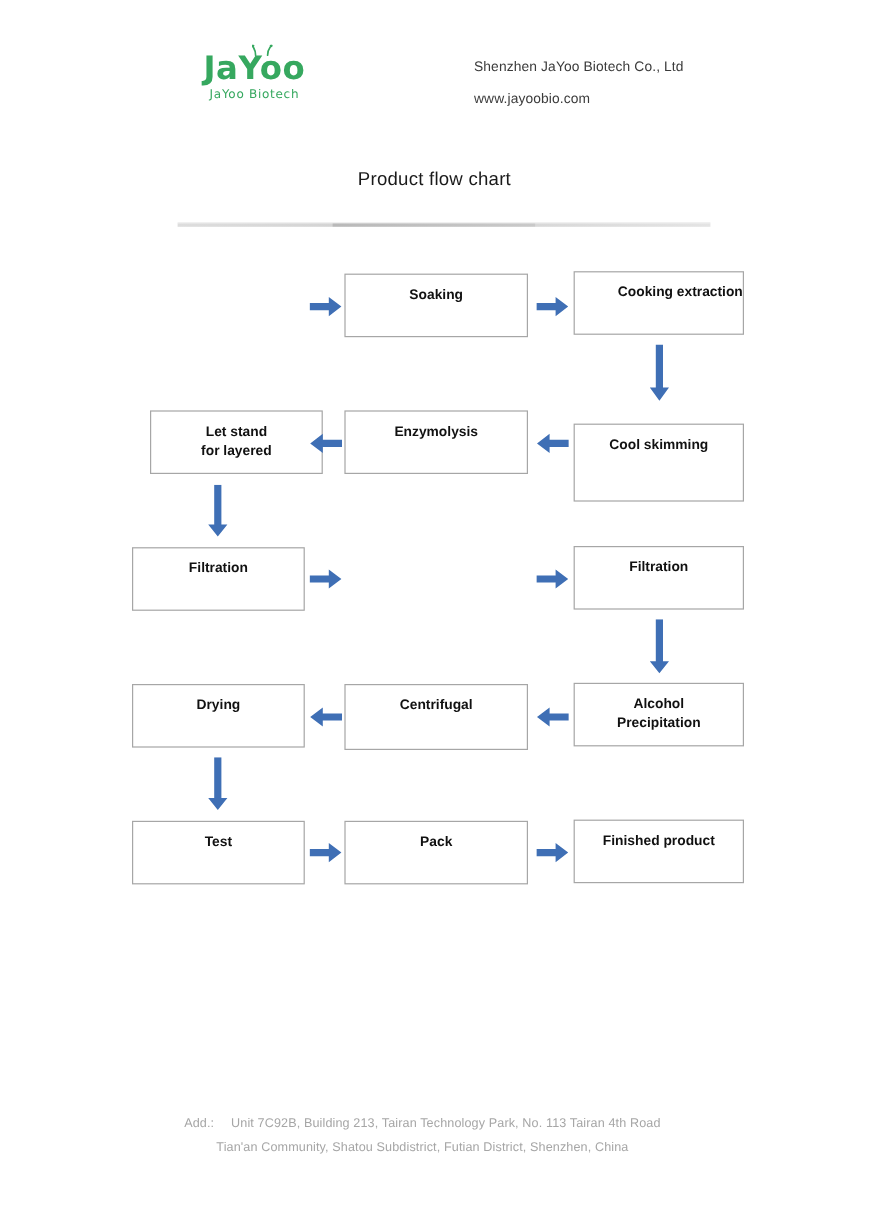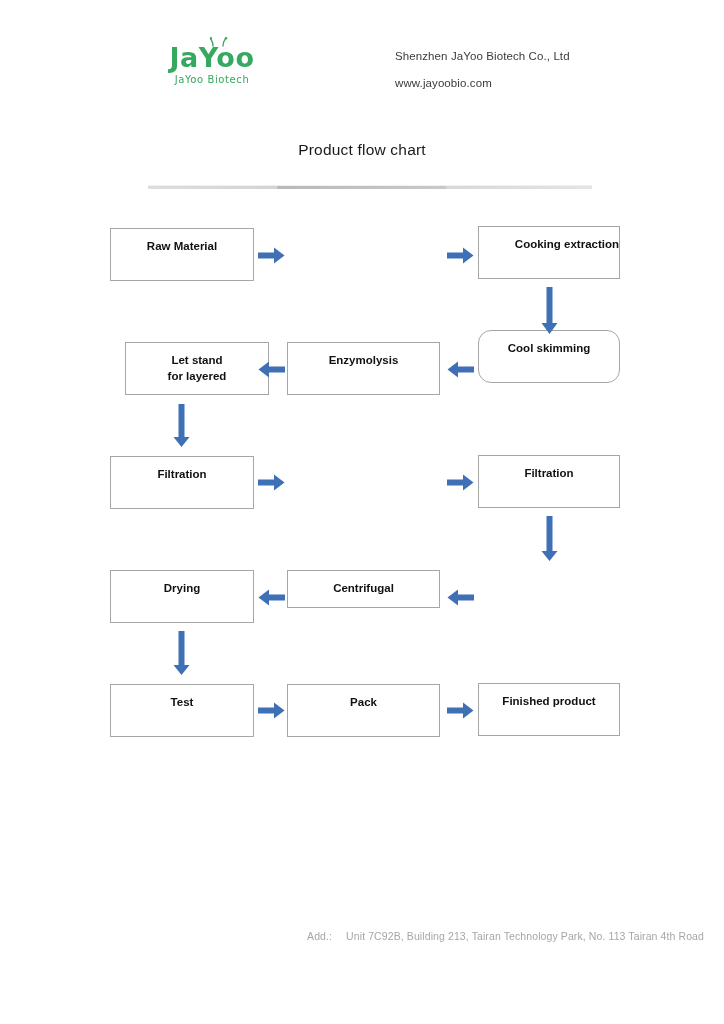--- a/index.html
+++ b/index.html
@@ -152,50 +152,54 @@
     <div class="company-name">Shenzhen JaYoo Biotech Co., Ltd</div>
     <div class="company-site">www.jayoobio.com</div>
   </div>
 </div>
 
 <div class="page-title">Product flow chart</div>
 <div class="divider"></div>
 
 <div class="flow">
 
-  <div class="node" style="left:110px; top:228px; width:144px; height:53px;">
-    <div class="node-label">Raw Material</div>
+  <div class="node" style="left:287px; top:228px; width:153px; height:53px;">
+    <div class="node-label">Soaking</div>
   </div>
   <div class="node" style="left:478px; top:226px; width:142px; height:53px;align-items:flex-end;">
     <div class="node-label">Cooking extraction</div>
   </div>
 
   <div class="node" style="left:110px; top:342px; width:144px; height:53px;margin-left:15px;">
     <div class="node-label">Let stand
 for layered</div>
   </div>
   <div class="node" style="left:287px; top:342px; width:153px; height:53px;">
     <div class="node-label">Enzymolysis</div>
   </div>
-  <div class="node" style="left:478px; top:330px; width:142px; height:53px;border-radius:13px;">
+  <div class="node" style="left:478px; top:353px; width:142px; height:65px;">
     <div class="node-label">Cool skimming</div>
   </div>
 
   <div class="node" style="left:110px; top:456px; width:144px; height:53px;">
     <div class="node-label">Filtration</div>
   </div>
   <div class="node" style="left:478px; top:455px; width:142px; height:53px;">
     <div class="node-label">Filtration</div>
   </div>
 
   <div class="node" style="left:110px; top:570px; width:144px; height:53px;">
     <div class="node-label">Drying</div>
   </div>
-  <div class="node" style="left:287px; top:570px; width:153px; height:38px;">
+  <div class="node" style="left:287px; top:570px; width:153px; height:55px;">
     <div class="node-label">Centrifugal</div>
+  </div>
+  <div class="node" style="left:478px; top:569px; width:142px; height:53px;">
+    <div class="node-label">Alcohol
+Precipitation</div>
   </div>
 
   <div class="node" style="left:287px; top:684px; width:153px; height:53px;">
     <div class="node-label">Pack</div>
   </div>
   <div class="node" style="left:110px; top:684px; width:144px; height:53px;">
     <div class="node-label">Test</div>
   </div>
   <div class="node" style="left:478px; top:683px; width:142px; height:53px;">
     <div class="node-label">Finished product</div>
@@ -275,17 +279,18 @@
     </svg>
   </div>
   <div class="arrow" style="left:447px; top:702px;">
     <svg width="27" height="17" viewBox="0 0 27 17">
       <path d="M0 5.5 H16 V0.5 L26.5 8.5 L16 16.5 V11.5 H0 Z" fill="#3f6fb5"></path>
     </svg>
   </div>
 
 </div>
 
-<div style="position:absolute; left:0; top:930px; width:704px; text-align:right;">
+<div style="position:absolute; left:0; top:930px; width:704px; text-align:center;">
   <div style="font-size:10.5px; color:#a6a6a6; letter-spacing:0.1px;">
     <span>Add.:</span><span style="display:inline-block; width:14px;"></span><span>Unit 7C92B, Building 213, Tairan Technology Park, No. 113 Tairan 4th Road</span>
   </div>
+  <div style="font-size:10.5px; color:#a6a6a6; letter-spacing:0.1px; margin-top:8px;">Tian'an Community, Shatou Subdistrict, Futian District, Shenzhen, China</div>
 </div>
 
 </body></html>

